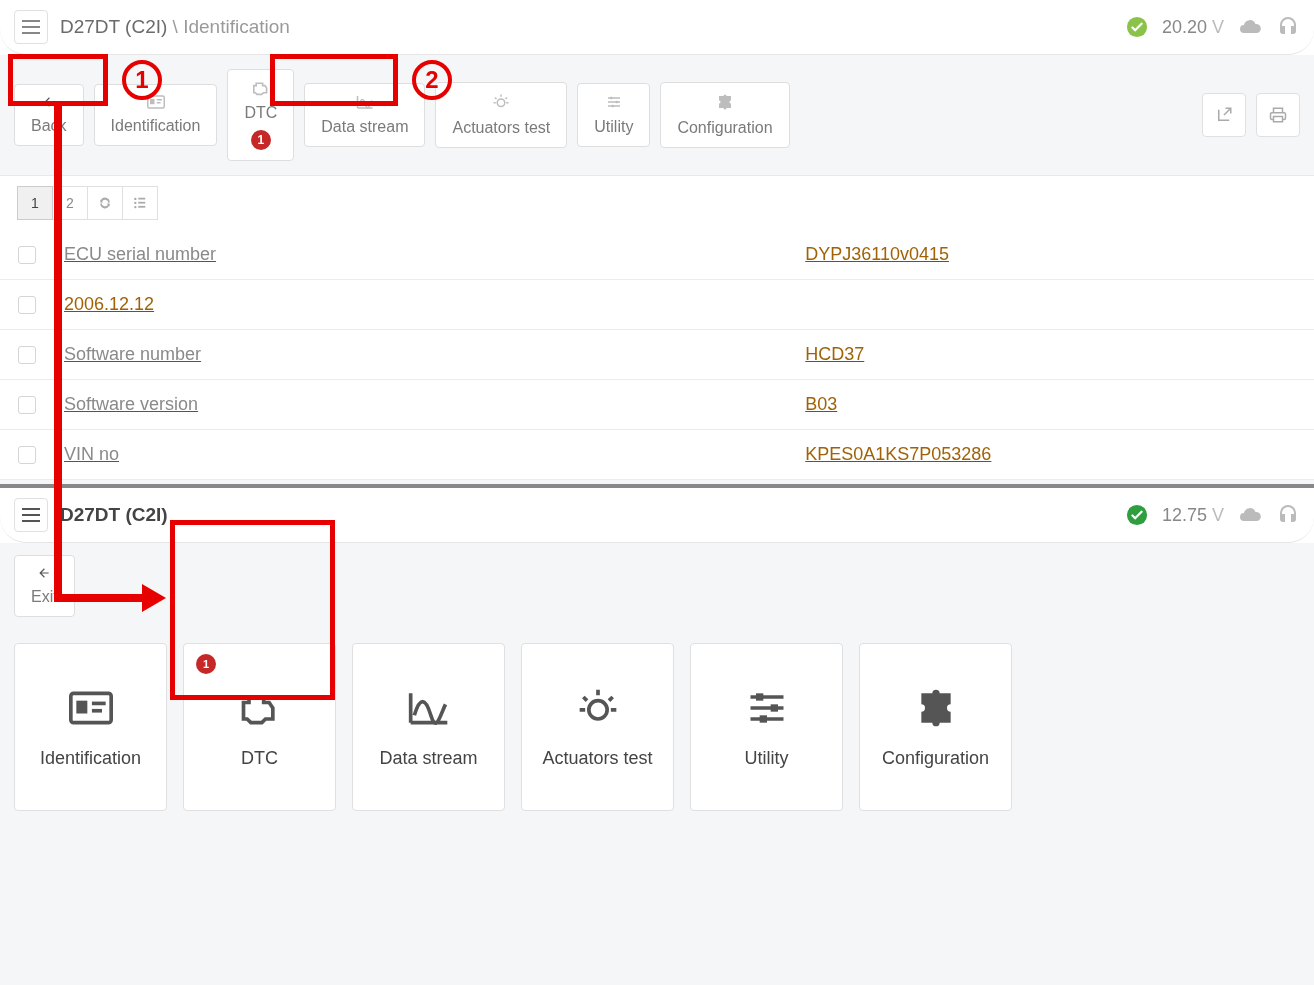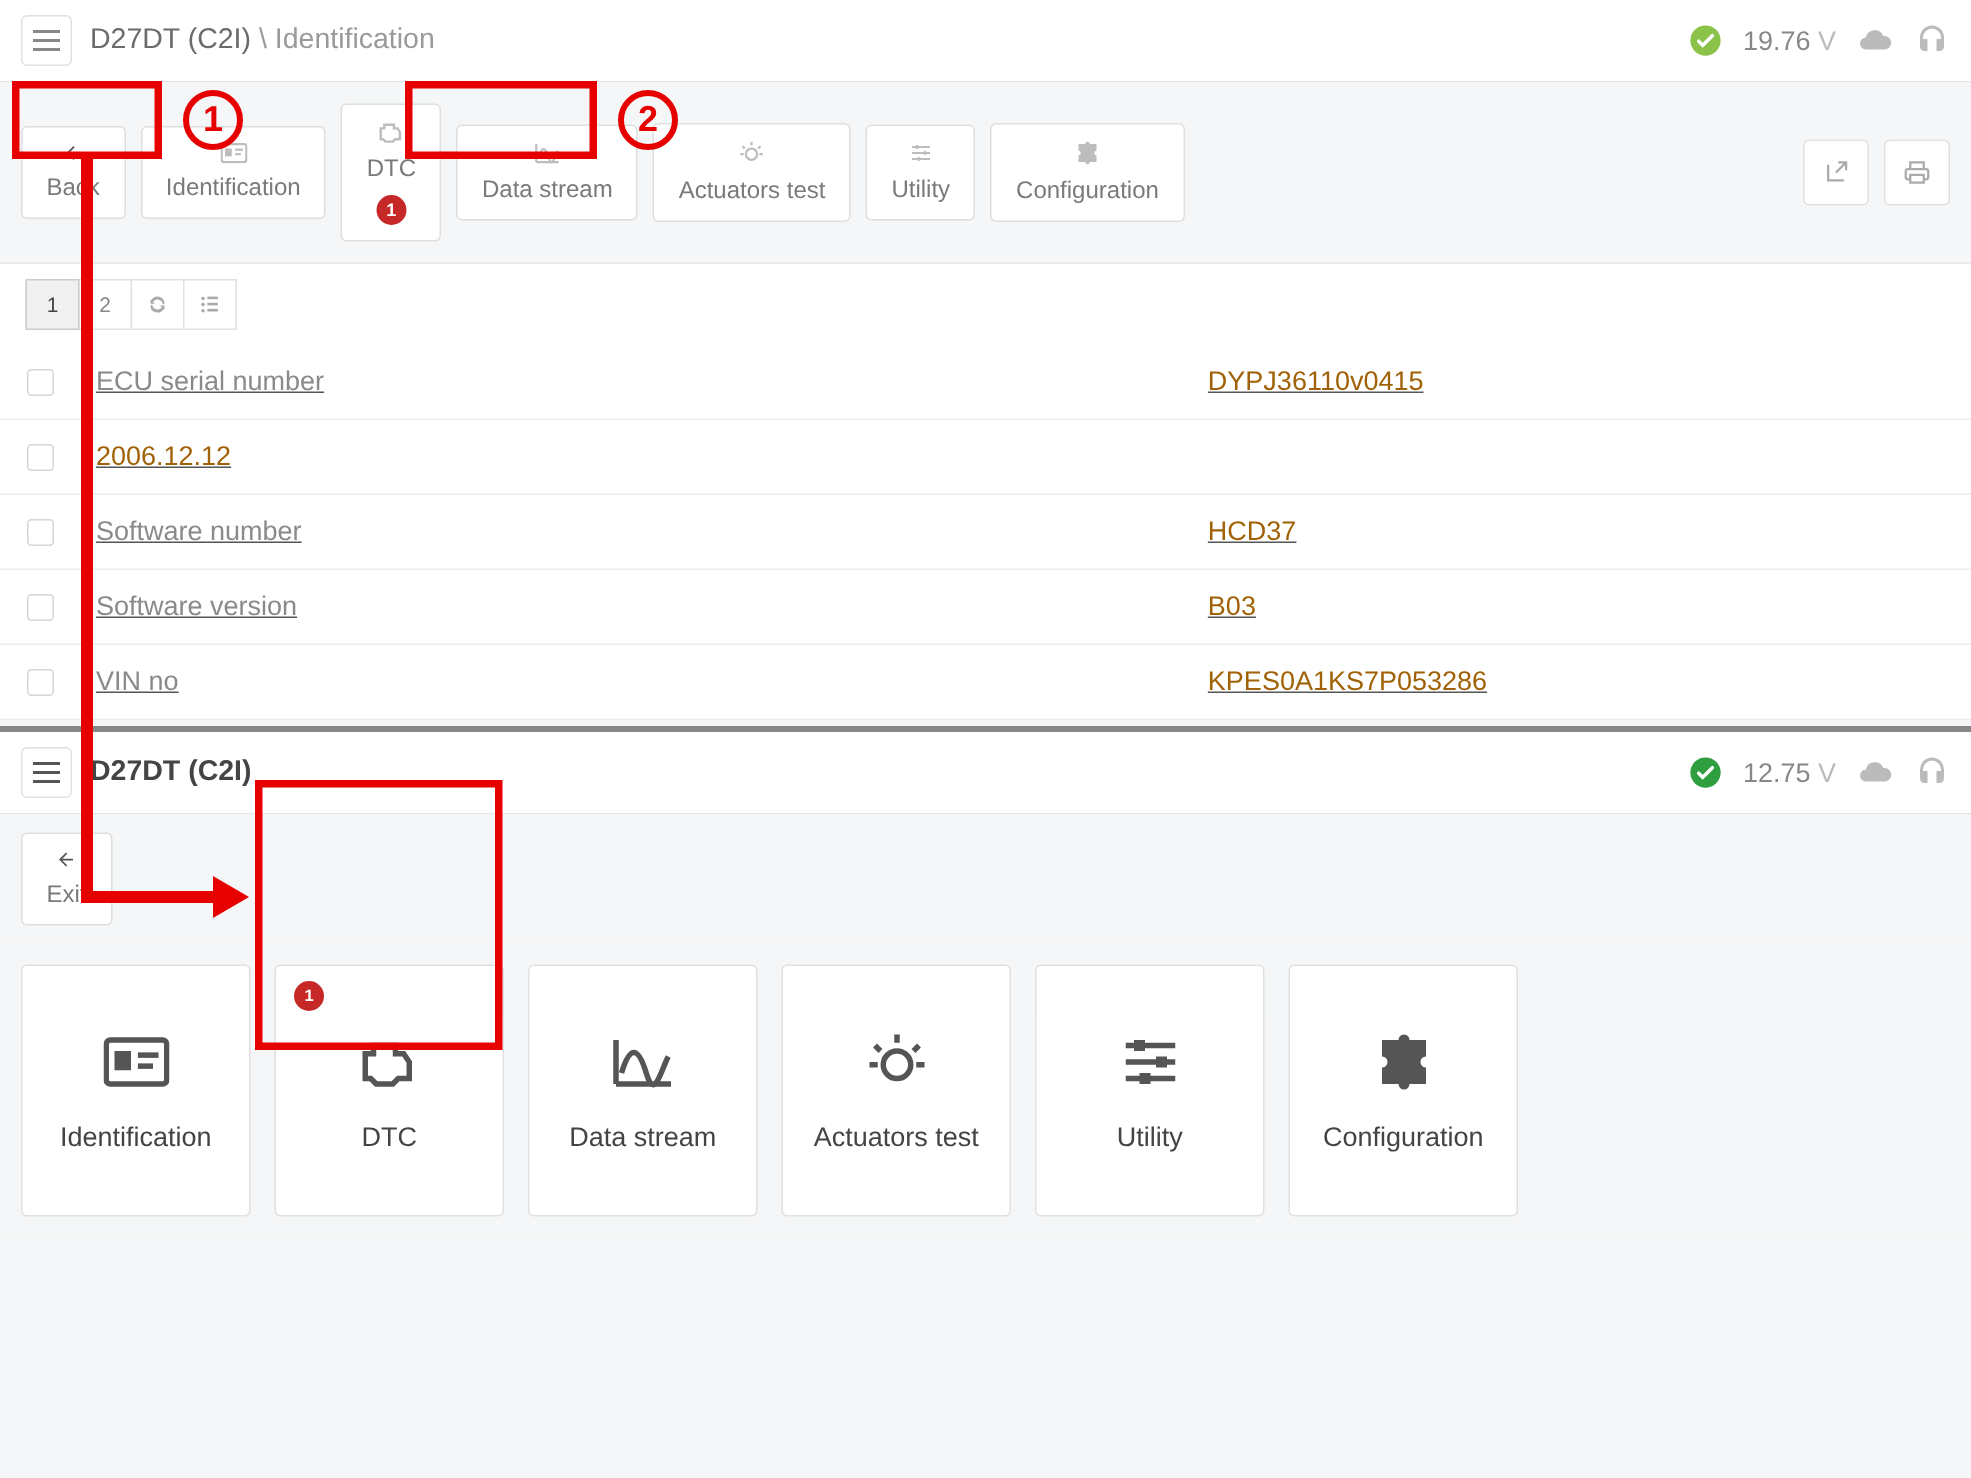--- a/index.html
+++ b/index.html
@@ -1,19 +1,19 @@
 <!DOCTYPE html>
 <html><head>
 <meta charset="utf-8">
 <style>
   * { box-sizing: border-box; margin: 0; padding: 0; }
   body { font-family: -apple-system, BlinkMacSystemFont, "Segoe UI", Arial, sans-serif; background: #f5f6f7; color: #555; width: 1314px; }
   
   .pane { background: #fff; }
-  .topbar { display: flex; align-items: center; padding: 10px 14px; border-bottom: 1px solid #e5e5e5; }
+  .topbar { display: flex; align-items: center; padding: 10px 14px; border-bottom: 1px solid #e5e5e5; border-radius: 26px; }
   .hamburger { width: 34px; height: 34px; border: 1px solid #e0e0e0; border-radius: 4px; display: flex; align-items: center; justify-content: center; margin-right: 12px; cursor: pointer; }
   .crumb { font-size: 19px; color: #6b6b6b; font-weight: 500; }
   .crumb .sub { color: #9a9a9a; font-weight: 400; }
   .status-right { margin-left: auto; display: flex; align-items: center; gap: 14px; font-size: 18px; }
   .voltage { color: #888; font-weight: 500; }
   .voltage .unit { color: #bbb; font-weight: 400; }
   .check-ic { width: 22px; height: 22px; }
   .gray-ic { fill: #bbb; }
 
   
@@ -72,21 +72,21 @@
           </svg>
       </div>
       <div class="crumb">
         <span>D27DT (C2I)</span><span class="sub"><span> \ </span><span>Identification</span></span>
       </div>
       <div class="status-right">
         <svg class="check-ic" viewBox="0 0 24 24">
             <circle cx="12" cy="12" r="11" fill="#8bc34a"></circle>
             <path d="M7 12.5l3 3 7-7" stroke="#fff" stroke-width="2.5" fill="none" stroke-linecap="round"></path>
           </svg>
-        <span class="voltage"><span>19.76</span> <span class="unit">V</span></span>
+        <span class="voltage"><span>20.20</span> <span class="unit">V</span></span>
         <svg width="24" height="24" viewBox="0 0 24 24" class="gray-ic">
             <path d="M19 18H6a4 4 0 010-8 6 6 0 0111.5-1A4.5 4.5 0 0119 18z"></path>
           </svg>
         <svg width="24" height="24" viewBox="0 0 24 24" class="gray-ic">
             <path d="M12 2a8 8 0 00-8 8v6a3 3 0 003 3h2v-8H6v-1a6 6 0 0112 0v1h-3v8h2a3 3 0 003-3v-6a8 8 0 00-8-8z"></path>
           </svg>
       </div>
     </div>
 
     <div class="tabbar">

